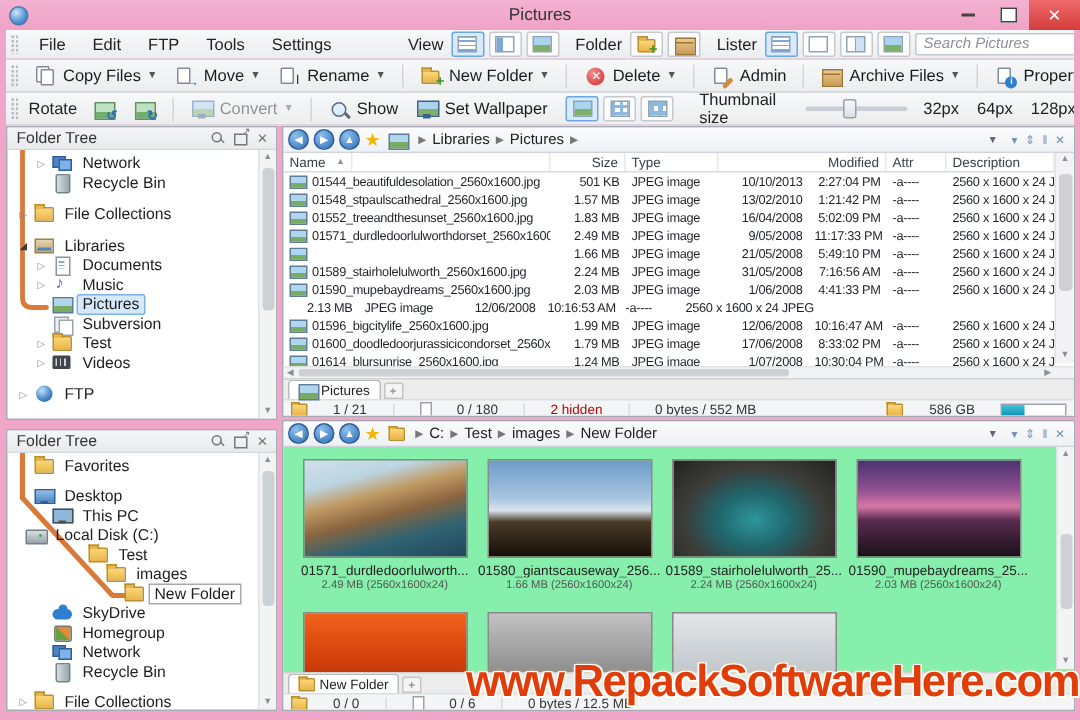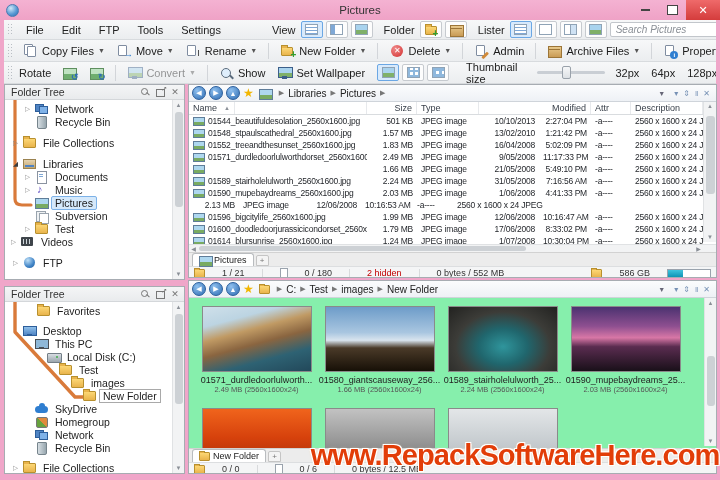--- a/index.html
+++ b/index.html
@@ -412,21 +412,21 @@
       <div class="titem" style="padding-left: 18px;">
         <span class="exp"></span>
         <span class="tic sub"></span>
         <span class="lbl">Subversion</span>
       </div>
       <div class="titem" style="padding-left: 18px;">
         <span class="exp">▷</span>
         <span class="tic f"></span>
         <span class="lbl">Test</span>
       </div>
-      <div class="titem" style="padding-left: 4px;">
+      <div class="titem" style="padding-left: 18px;">
         <span class="exp">▷</span>
         <span class="tic vid"></span>
         <span class="lbl">Videos</span>
       </div>
       <div class="titem gap8" style="padding-left: 6px;">
         <span class="exp">▷</span>
         <span class="tic ftp"></span>
         <span class="lbl">FTP</span>
       </div>
     </div>
@@ -442,36 +442,36 @@
     <span>Folder Tree</span>
       <span class="sp"></span>
     <span class="ph-ic ph-mag"></span>
     <span class="ph-ic ph-pin"></span>
     <span class="ph-ic">✕</span>
   </div>
   <div class="treebody">
     <svg class="routeline" width="170" height="173">
       <polyline points="10,0 10,30 22,43 34,56 46,69 58,82 70,95 88,95" fill="none" stroke="#d97a3a" stroke-width="3.4" stroke-linecap="round" stroke-linejoin="round"></polyline>
     </svg>
-  <div class="titem" style="padding-left: 20px;">
+  <div class="titem" style="padding-left: 6px;">
         <span class="exp"></span>
         <span class="tic f"></span>
         <span class="lbl">Favorites</span>
       </div>
       <div class="titem gap7" style="padding-left: 6px;">
         <span class="exp"></span>
         <span class="tic desk"></span>
         <span class="lbl">Desktop</span>
       </div>
       <div class="titem" style="padding-left: 18px;">
         <span class="exp"></span>
         <span class="tic pc"></span>
         <span class="lbl">This PC</span>
       </div>
-      <div class="titem" style="padding-left: 30px;">
+      <div class="titem" style="">
         <span class="exp"></span>
         <span class="tic disk"></span>
         <span class="lbl">Local Disk (C:)</span>
       </div>
       <div class="titem" style="padding-left: 42px;">
         <span class="exp"></span>
         <span class="tic f"></span>
         <span class="lbl">Test</span>
       </div>
       <div class="titem" style="padding-left: 54px;">

